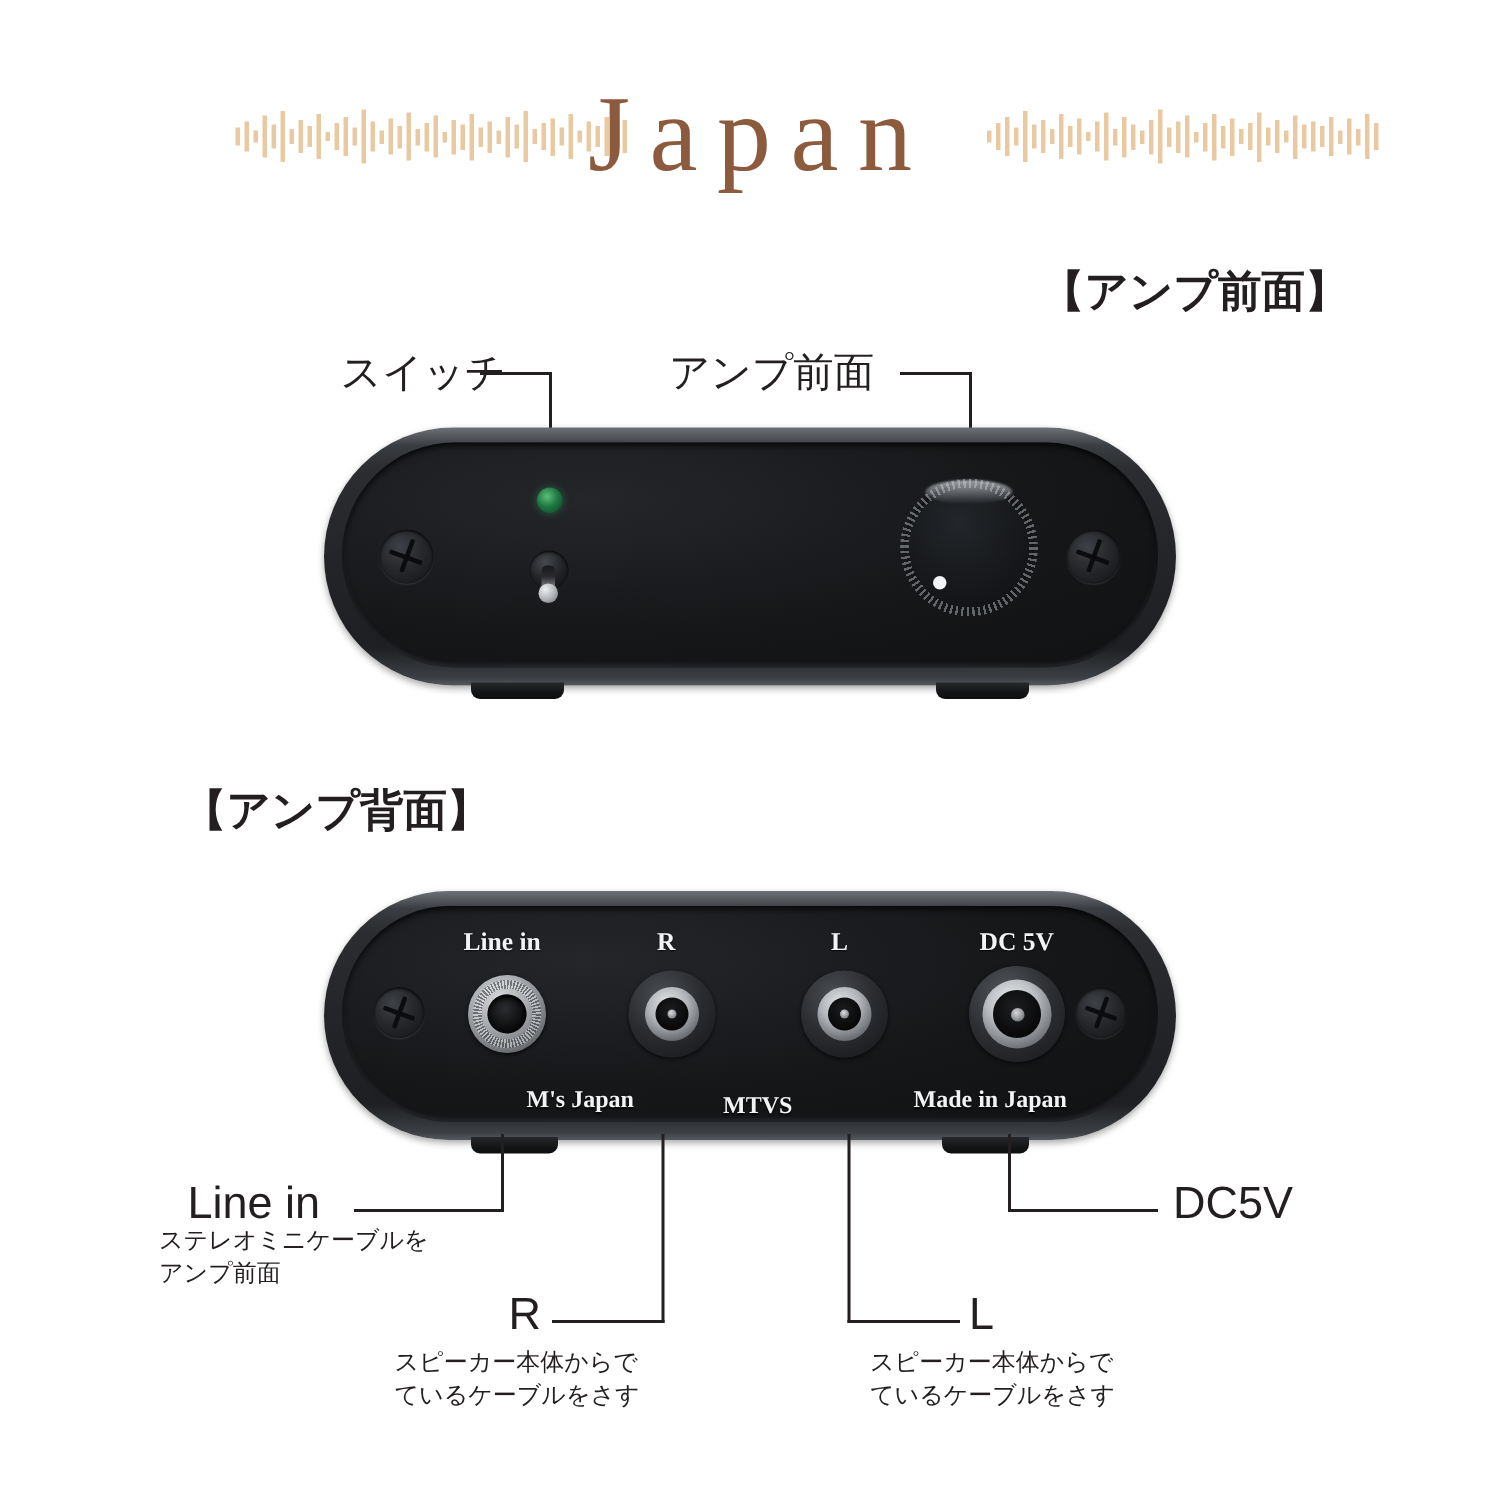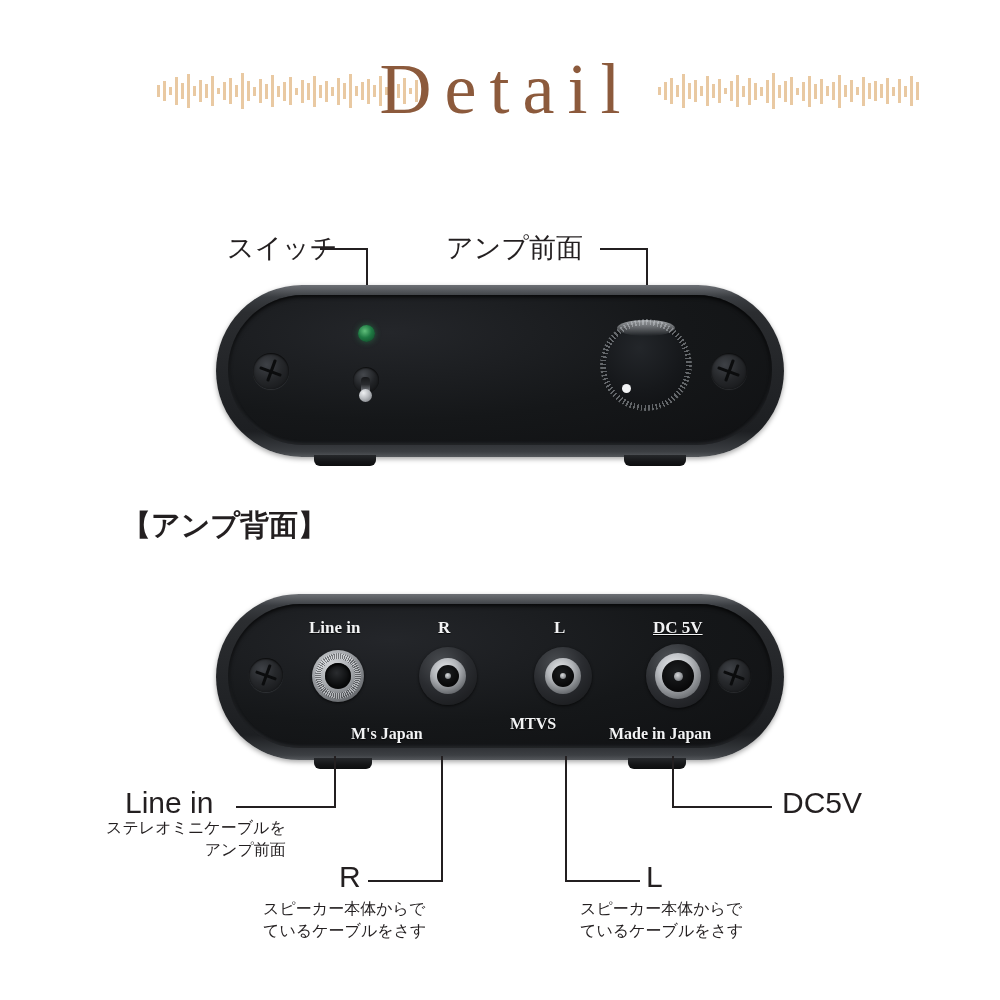--- a/index.html
+++ b/index.html
@@ -63,21 +63,21 @@
   .section-head {
     position: absolute;
     font-size: 29px;
     line-height: 34px;
     font-weight: 700;
     color: #231f20;
     letter-spacing: 0px;
     white-space: nowrap;
   }
   #head-front { left: 694px; top: 178px; }
-  #head-rear  { left: 122px; top: 508px; }
+  #head-rear  { left: 122px; top: 524px; }
 
   
   .callout {
     position: absolute;
     white-space: nowrap;
     color: #231f20;
   }
   .callout .big {
     font-size: 27px;
     line-height: 32px;
@@ -401,22 +401,23 @@
       <i style="height: 20px; background: rgb(233, 201, 162);"></i>
       <i style="height: 14px; background: rgb(233, 201, 162);"></i>
       <i style="height: 26px; background: rgb(233, 201, 162);"></i>
       <i style="height: 9px; background: rgb(233, 201, 162);"></i>
       <i style="height: 24px; background: rgb(233, 201, 162);"></i>
       <i style="height: 11px; background: rgb(233, 201, 162);"></i>
       <i style="height: 30px; background: rgb(233, 201, 162);"></i>
       <i style="height: 18px; background: rgb(233, 201, 162);"></i>
     </div>
 
-  <div class="hdr-title">Detail</div>
-
+  <div class="hdr-title">Japan</div>
+
+  <div class="section-head" id="head-front">【アンプ前面】</div>
 
   <div class="callout" style="left:203px; top:232px;margin-left:24px;">
     <div class="big">スイッチ</div>
   </div>
   <div class="lead h" style="left:320px; top:248px; width:48px;"></div>
   <div class="lead v" style="left:366px; top:248px; height:138px;"></div>
 
   <div class="callout" style="left:446px; top:232px;">
     <div class="big">アンプ前面</div>
   </div>
@@ -449,21 +450,21 @@
 
   <div class="amp" style="left:216px; top:594px; width:568px; height:166px;">
     <div class="amp-face" style="left:12px; top:10px; right:12px; bottom:12px;"></div>
 
     <div class="screw" style="left:33px; top:64px; width:34px; height:34px;"></div>
     <div class="screw" style="right:33px; top:64px; width:34px; height:34px;"></div>
 
     <div class="rear-text top" style="left:93px; top:24px;">Line in</div>
     <div class="rear-text top" style="left:222px; top:24px;">R</div>
     <div class="rear-text top" style="left:338px; top:24px;">L</div>
-    <div class="rear-text top" style="left:437px; top:24px;text-decoration:underline;">DC 5V</div>
+    <div class="rear-text top" style="left:437px; top:24px;">DC 5V</div>
 
     <div class="jack jack-mini" style="left:96px; top:56px;"></div>
 
     <div class="jack jack-barrel" style="left:203px; top:53px;">
       <div class="ring"></div>
       <div class="hole"></div>
       <div class="pin"></div>
     </div>
 
     <div class="jack jack-barrel" style="left:318px; top:53px;">
@@ -472,33 +473,33 @@
       <div class="pin"></div>
     </div>
 
     <div class="jack jack-dc" style="left:430px; top:50px;">
       <div class="ring"></div>
       <div class="hole"></div>
       <div class="pin"></div>
     </div>
 
     <div class="rear-text bot" style="left:135px; top:130px;">M's Japan</div>
-    <div class="rear-text bot" style="left:266px; top:120px;margin-left:28px;">MTVS</div>
+    <div class="rear-text bot" style="left:266px; top:134px;">MTVS</div>
     <div class="rear-text bot" style="left:393px; top:130px;">Made in Japan</div>
 
     <div class="foot" style="left:98px; bottom:-9px; width:58px;"></div>
     <div class="foot" style="right:98px; bottom:-9px; width:58px;"></div>
   </div>
 
   <div class="lead v" style="left:334px; top:756px; height:52px;"></div>
   <div class="lead h" style="left:236px; top:806px; width:100px;"></div>
   <div class="callout" style="left:125px; top:786px;">
     <div class="big latin">Line in</div>
   </div>
-  <div class="callout" style="left:106px; top:817px;text-align:right;">
+  <div class="callout" style="left:106px; top:817px;">
     <div class="desc">ステレオミニケーブルを</div>
     <div class="desc">アンプ前面</div>
   </div>
 
   <div class="lead v" style="left:441px; top:756px; height:126px;"></div>
   <div class="lead h" style="left:368px; top:880px; width:75px;"></div>
   <div class="callout" style="left:339px; top:860px;">
     <div class="big latin">R</div>
   </div>
   <div class="callout" style="left:263px; top:898px;">

